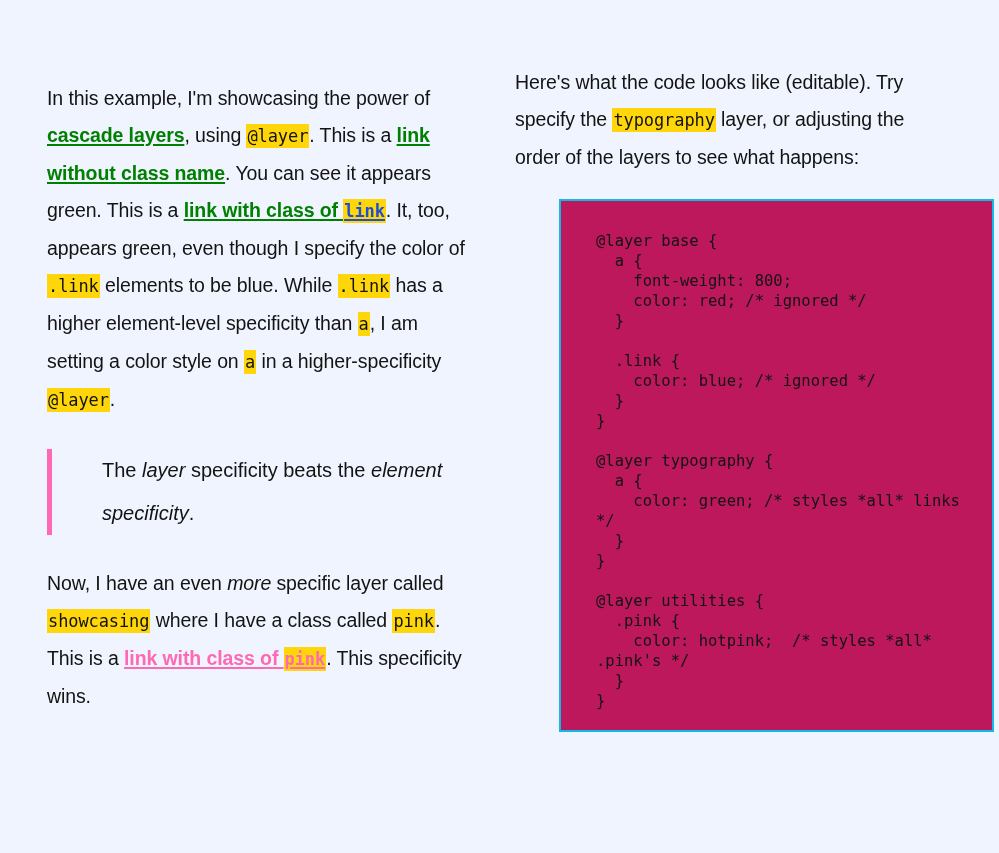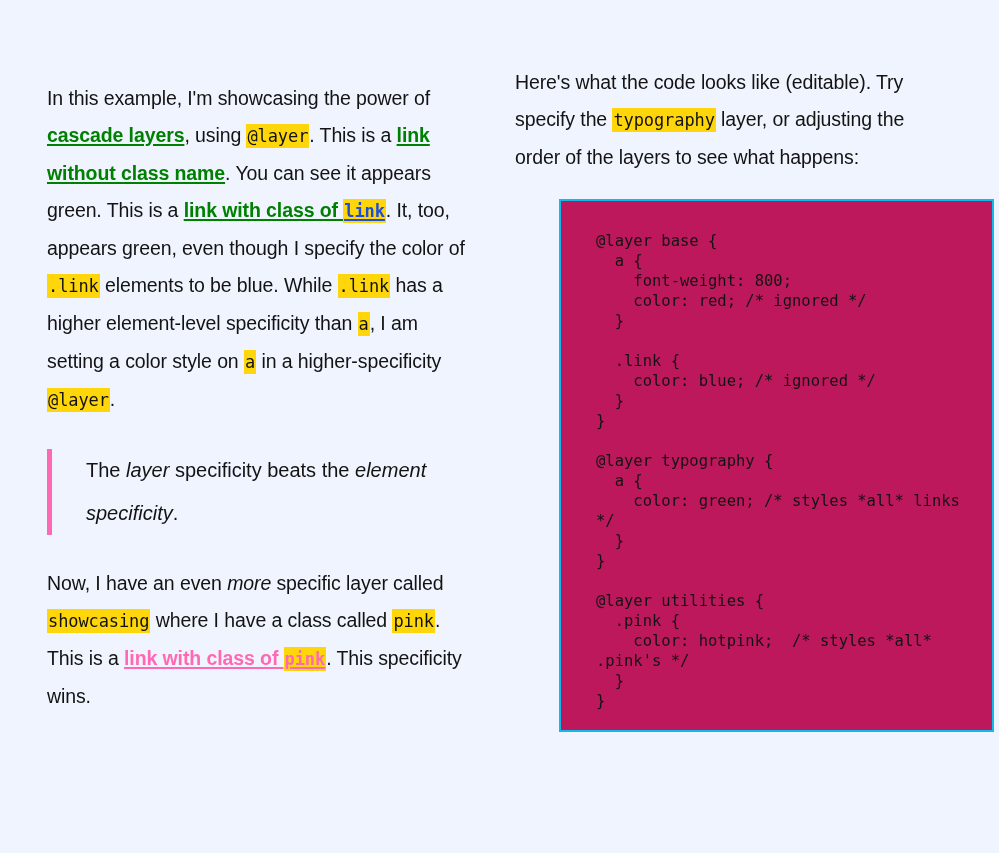--- a/index.html
+++ b/index.html
@@ -101,21 +101,21 @@
 
   em { font-style: italic; }
 
   
   blockquote.quote {
     margin: 30px 0 30px 0;
     padding: 0 0 0 34px;
     border-left: 5px solid #ff69b4;
   }
   blockquote.quote p {
-    margin: 0;
+    margin: 16px;
     font-size: 20px;
     line-height: 43px;
     color: #131313;
   }
 
   
   .code-card {
     position: absolute;
     left: 516px;
     top: 199px;

